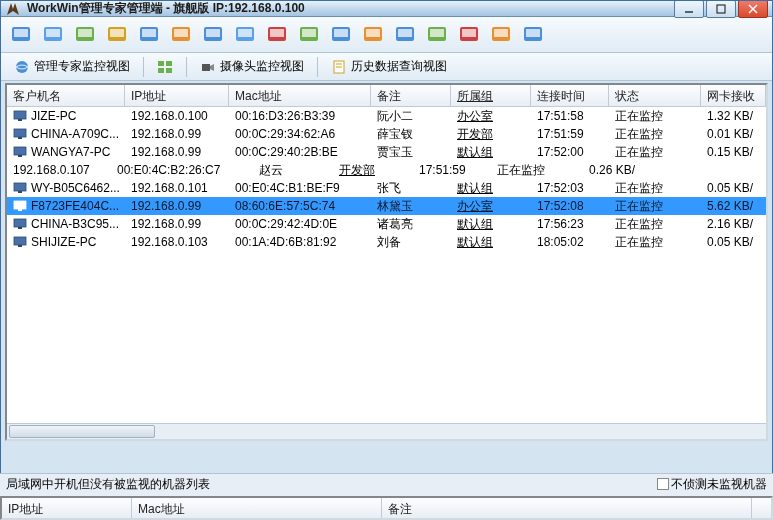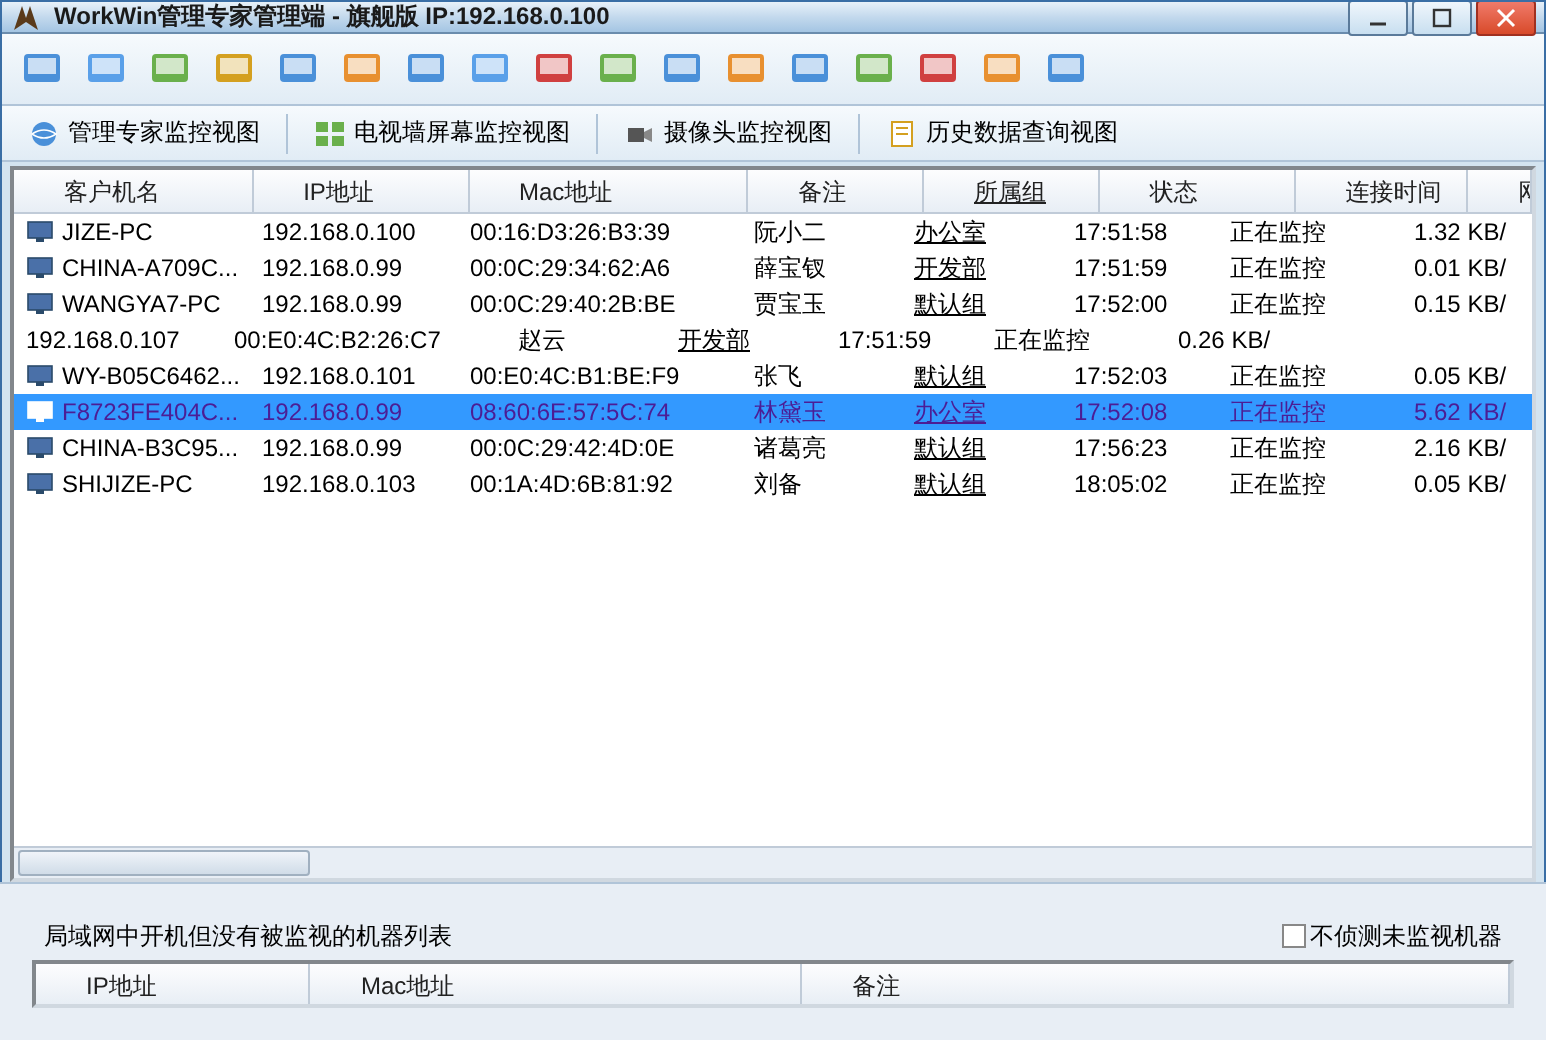--- a/index.html
+++ b/index.html
@@ -17,40 +17,40 @@
 .tbtn { width: 28px; height: 28px; border: 1px solid transparent; border-radius: 3px; display: flex; align-items: center; justify-content: center; cursor: pointer; }
 .tbtn svg { width: 22px; height: 22px; }
 
 .viewbar { height: 28px; background: linear-gradient(to bottom, #f6fafd, #e1ecf5); border-bottom: 1px solid #b0c4d8; display: flex; align-items: center; padding: 2px 6px; gap: 4px; }
 .vbtn { height: 22px; display: flex; align-items: center; gap: 4px; padding: 0 6px; cursor: pointer; border: 1px solid transparent; border-radius: 2px; }
 .vbtn .vicon { width: 16px; height: 16px; }
 .vsep { width: 1px; height: 20px; background: #b0c4d8; margin: 0 2px; }
 
 .main { height: 358px; background: #fff; border: 2px inset #d0d8e0; margin: 2px 4px; display: flex; flex-direction: column; }
 .thead { display: flex; background: linear-gradient(to bottom, #fdfdfe, #e8eef5); border-bottom: 1px solid #c0cbd8; height: 22px; }
-.th { border-right: 1px solid #c0cbd8; padding: 3px 6px; font-weight: normal; color: #222; white-space: nowrap; overflow: hidden; margin-left: 19px; }
+.th { border-right: 1px solid #c0cbd8; padding: 3px 6px; font-weight: normal; color: #222; white-space: nowrap; overflow: hidden; }
 .tbody { flex: 1; overflow: auto; background: #fff; }
 .tr { display: flex; height: 18px; align-items: center; }
-.tr.selected { background: #3399ff; color: #4c1d95; }
+.tr.selected { background: #3399ff; color: #0f172a; }
 .td { padding: 1px 6px; white-space: nowrap; overflow: hidden; display: flex; align-items: center; gap: 4px; }
 .rowicon { width: 14px; height: 12px; flex-shrink: 0; }
 
 .c0 { width: 118px; }
 .c1 { width: 104px; }
 .c2 { width: 142px; }
 .c3 { width: 80px; }
 .c4 { width: 80px; text-decoration: underline; }
 .c5 { width: 78px; }
 .c6 { width: 92px; }
 .c7 { width: 64px; flex: 1; }
 
 .hscroll { height: 16px; background: #e8eef5; border-top: 1px solid #c0cbd8; position: relative; }
 .hthumb { position: absolute; left: 2px; top: 1px; width: 146px; height: 13px; background: linear-gradient(to bottom, #f0f4f9, #d0dce8); border: 1px solid #a0b0c0; border-radius: 2px; }
 
-.bottom { position: absolute; bottom: 0; left: 0; right: 0; background: #e8eef5; border-top: 1px solid #b0c4d8; padding: 16px; }
+.bottom { position: absolute; bottom: 0; left: 0; right: 0; background: #e8eef5; border-top: 1px solid #b0c4d8; padding: 0; }
 .bottomhead { display: flex; justify-content: space-between; align-items: center; padding: 2px 6px; height: 20px; }
 .chk { display: flex; align-items: center; gap: 2px; }
 .chkbox { width: 12px; height: 12px; border: 1px solid #888; background: #fff; }
 .btable { background: #fff; border: 2px inset #d0d8e0; margin-top: 2px; }
 .bthead { display: flex; background: linear-gradient(to bottom, #fdfdfe, #e8eef5); height: 20px; }
 .bc0 { width: 130px; }
 .bc1 { width: 250px; }
 .bc2 { width: 370px; }
 </style>
 </head>
@@ -195,21 +195,20 @@
     <span>管理专家监控视图</span>
   </div>
   <div class="vsep"></div>
   <div class="vbtn">
     <svg class="vicon" viewBox="0 0 16 16">
         <rect x="1" y="2" width="6" height="5" fill="#6ab04c"></rect>
         <rect x="9" y="2" width="6" height="5" fill="#6ab04c"></rect>
         <rect x="1" y="9" width="6" height="5" fill="#6ab04c"></rect>
         <rect x="9" y="9" width="6" height="5" fill="#6ab04c"></rect>
       </svg>
-    <span>电视墙屏幕监控视图</span>
   </div>
   <div class="vsep"></div>
   <div class="vbtn">
     <svg class="vicon" viewBox="0 0 16 16">
         <rect x="2" y="5" width="8" height="7" fill="#555"></rect>
         <path d="M10 7 L14 5 L14 12 L10 10 Z" fill="#888"></path>
       </svg>
     <span>摄像头监控视图</span>
   </div>
   <div class="vsep"></div>
@@ -223,22 +222,22 @@
   </div>
 </div>
 
 <div class="main">
   <div class="thead">
     <div class="th c0">客户机名</div>
     <div class="th c1">IP地址</div>
     <div class="th c2">Mac地址</div>
     <div class="th c3">备注</div>
     <div class="th c4">所属组</div>
+    <div class="th c5">连接时间</div>
     <div class="th c6">状态</div>
-    <div class="th c5">连接时间</div>
     <div class="th c7">网卡接收</div>
   </div>
   <div class="tbody" id="tbody">
       <div class="tr">
     <div class="td c0">
           <svg class="rowicon" viewBox="0 0 14 12">
             <rect x="1" y="1" width="12" height="8" fill="#4a70a8" stroke="#2a4a6a" stroke-width="0.8"></rect>
             <rect x="5" y="9" width="4" height="2" fill="#2a4a6a"></rect>
           </svg>
           <span>JIZE-PC</span>

